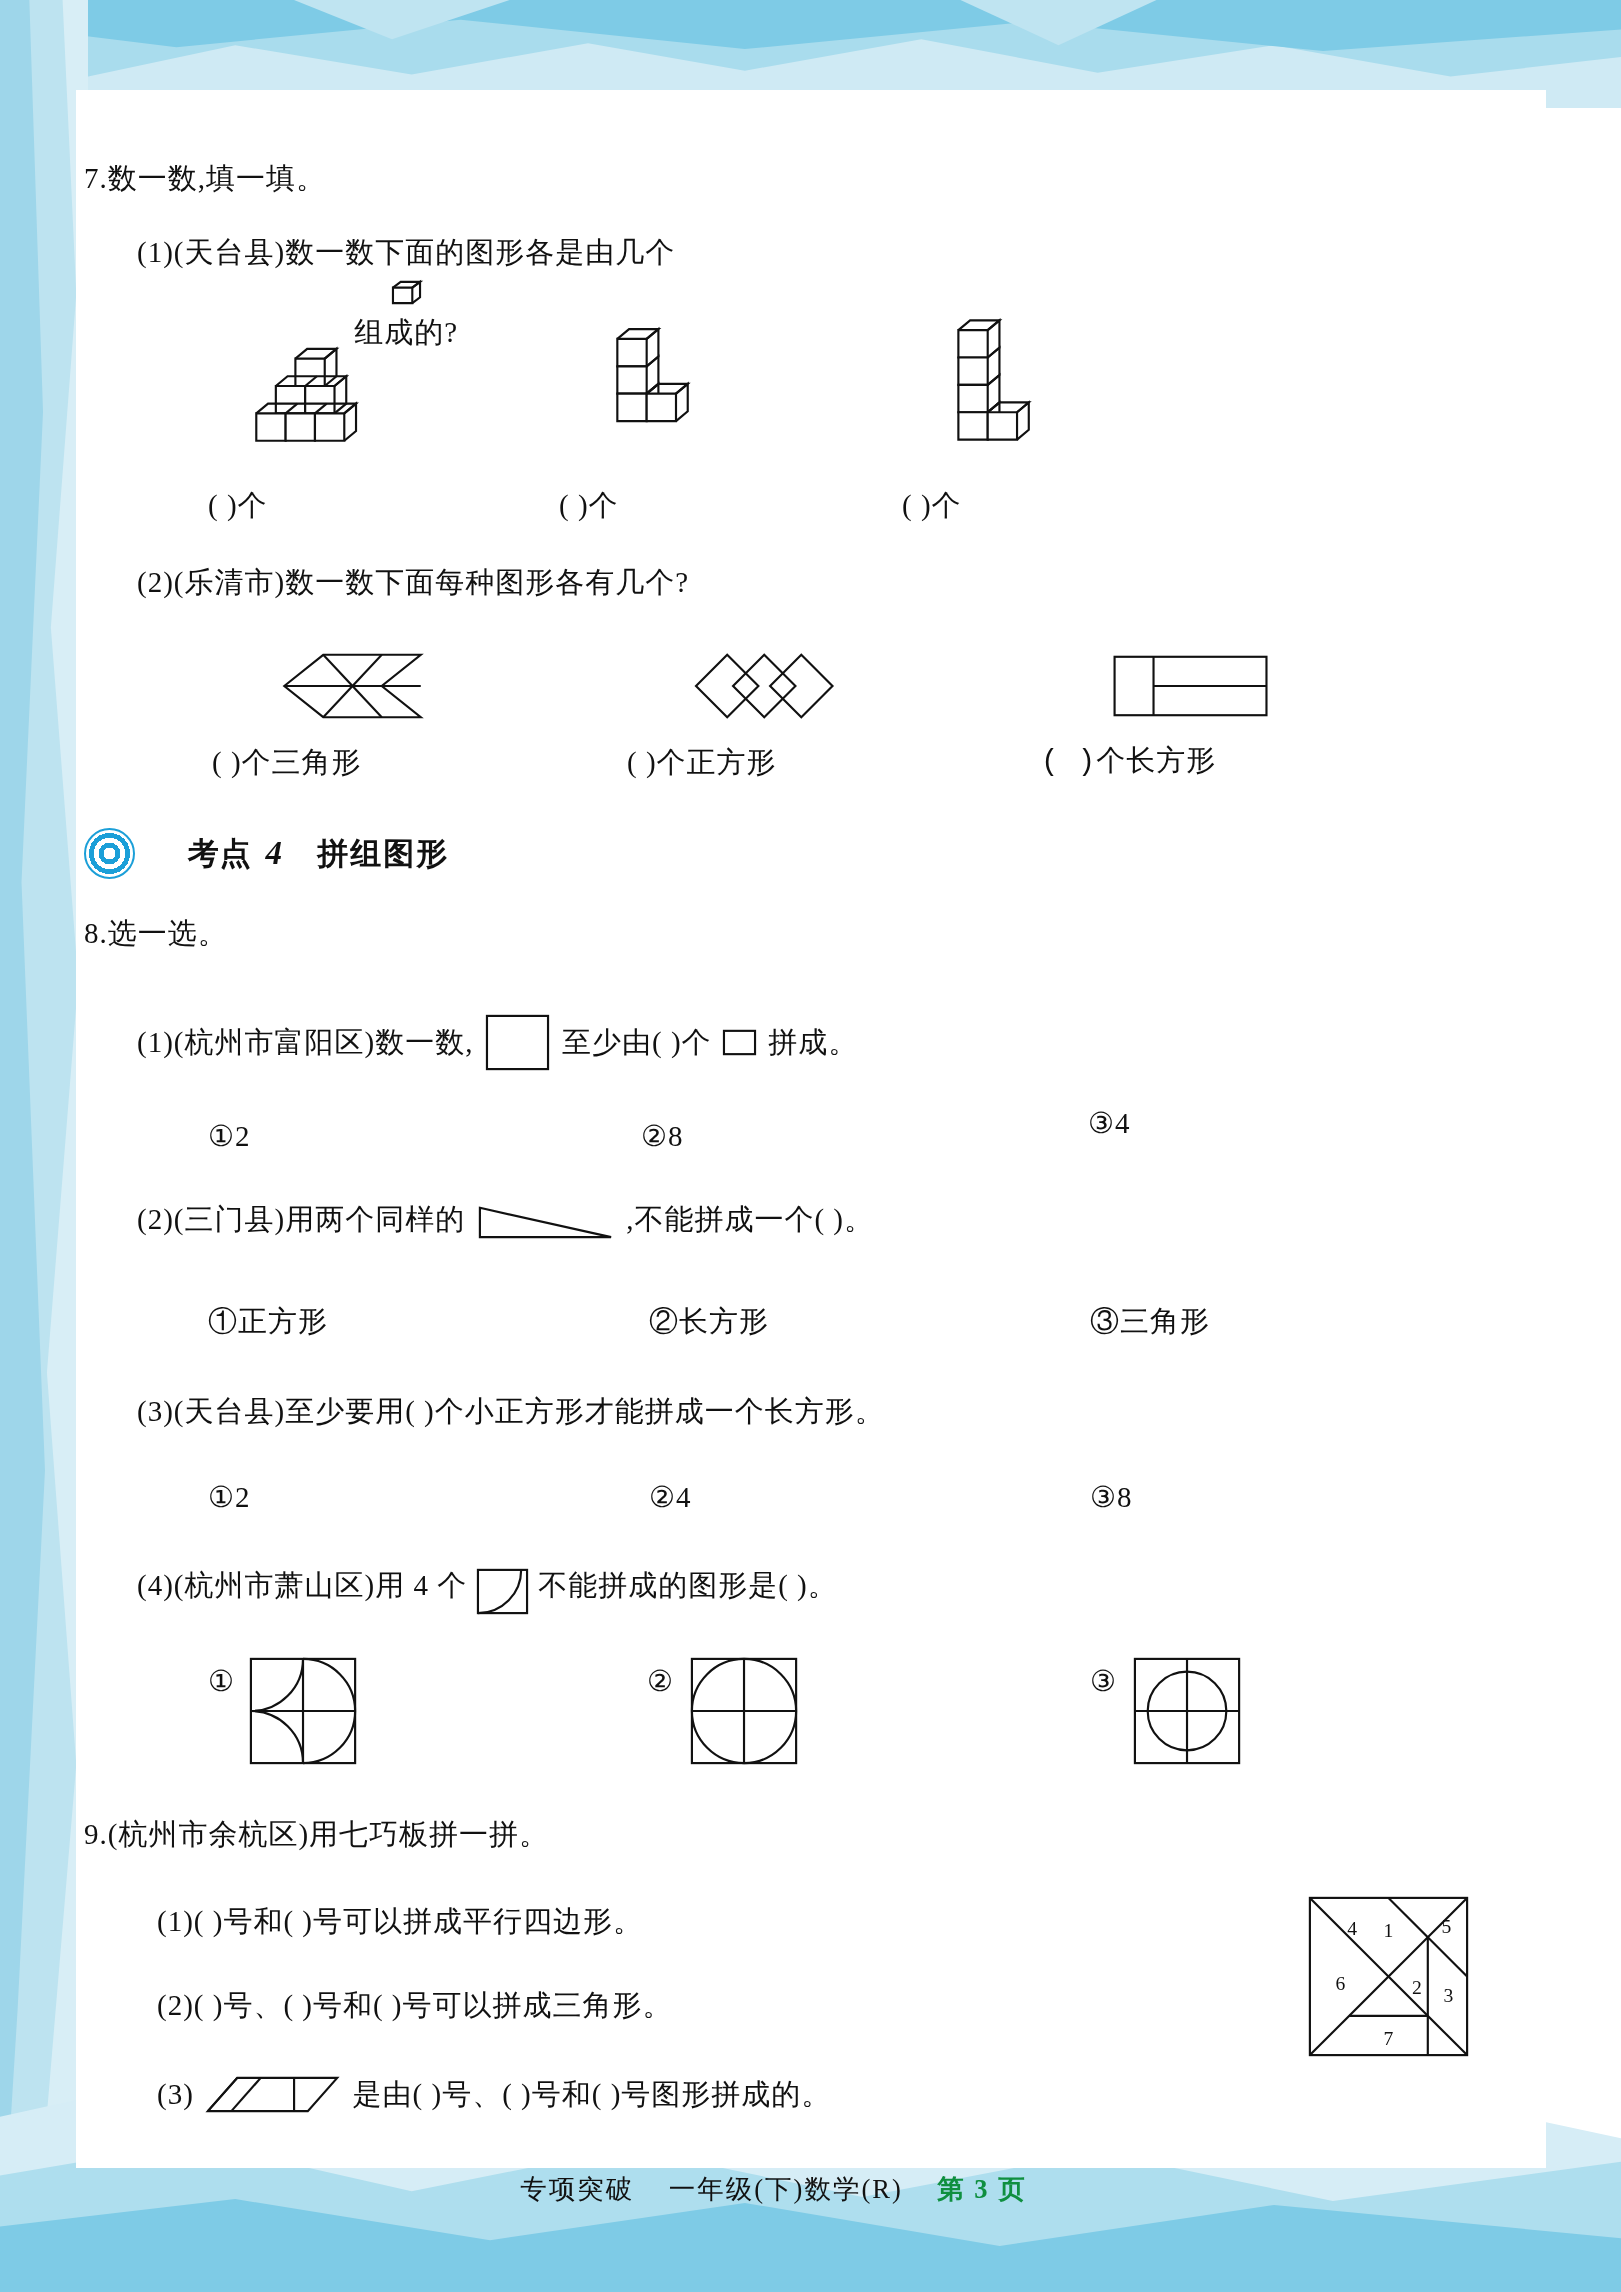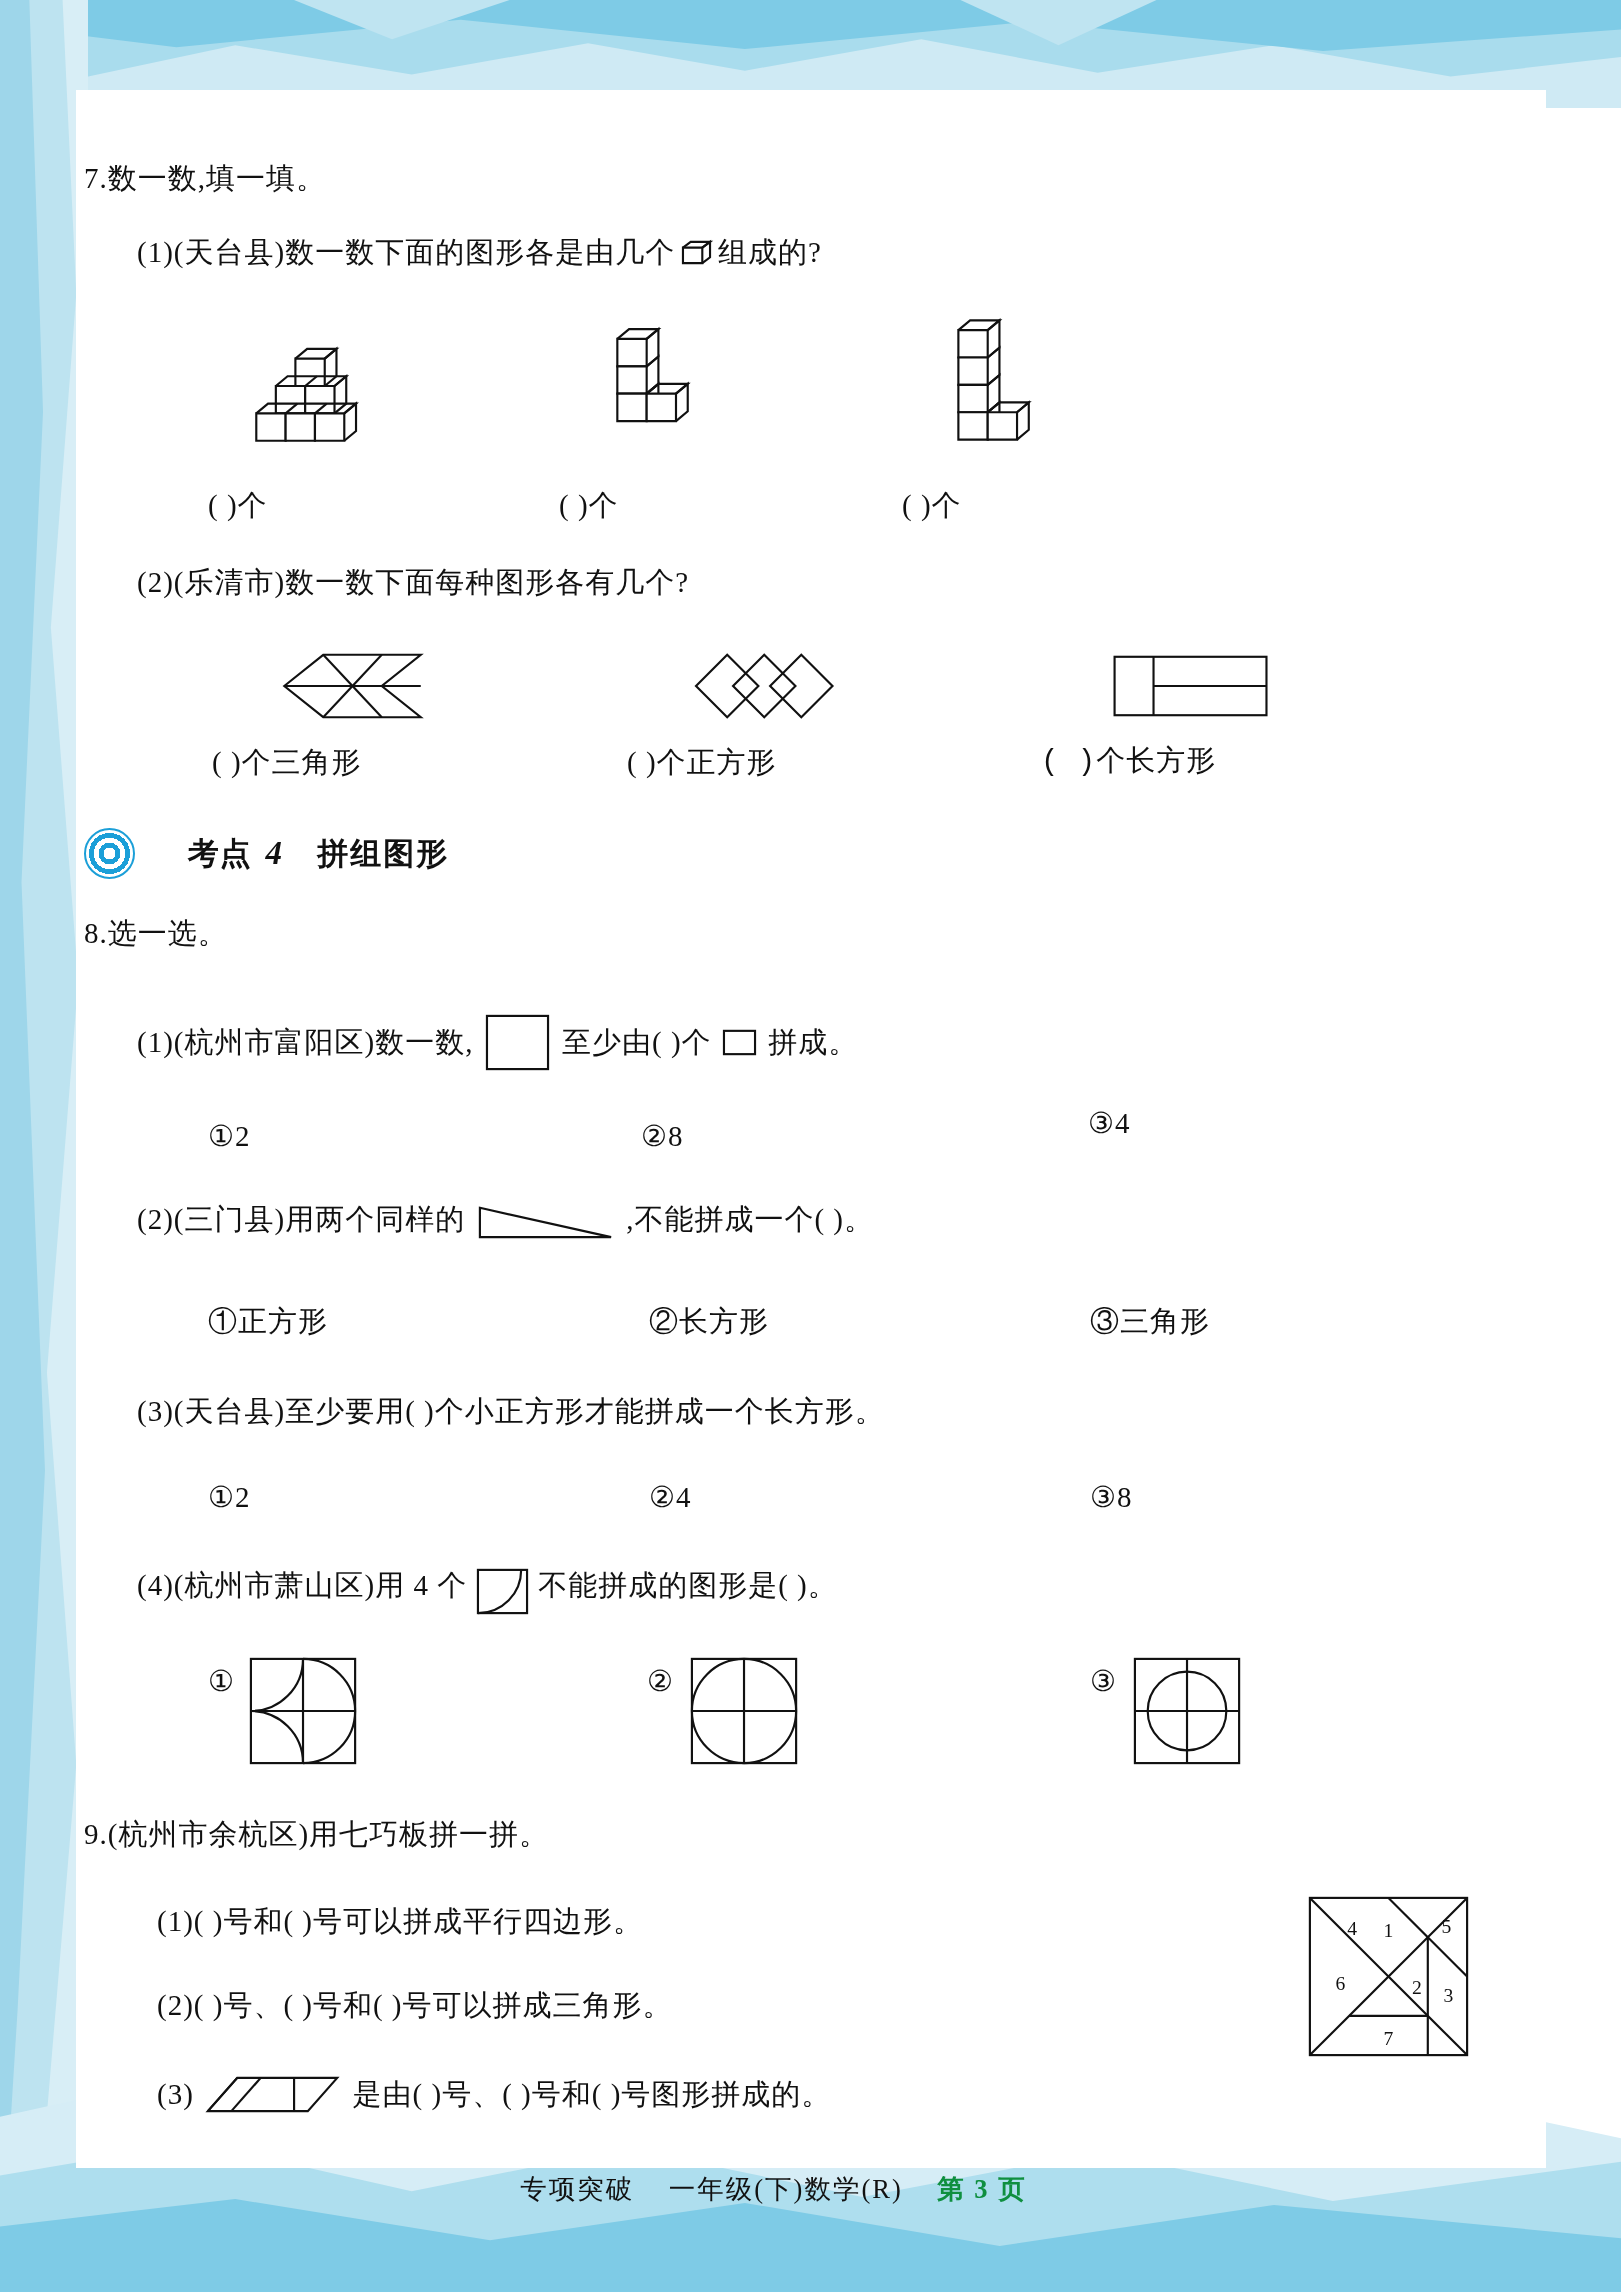--- a/index.html
+++ b/index.html
@@ -77,21 +77,21 @@
     <polygon points="0,262 240,234 500,276 760,238 1020,282 1300,240 1654,274 1654,330 0,330" fill="#7ecbe6"></polygon>
   </svg>
 
   <div class="paper"></div>
 </div>
 
 <div class="content">
 
   <div class="blk t" style="left:84px;top:157px;">7.数一数,填一填。</div>
 
-  <div class="blk t" style="left:137px;top:231px;display:flex;align-items:center;gap:3.9px;">
+  <div class="blk t" style="left:137px;top:231px;display:flex;align-items:center;gap:3.9px;flex-direction:column;">
     <span>(1)(天台县)数一数下面的图形各是由几个</span>
     <svg width="35" height="29" viewBox="0 0 36 30">
       <polygon class="inkfill" points="4,10 24,10 24,26 4,26"></polygon>
       <polyline class="ink" points="4,10 12,4 32,4 24,10"></polyline>
       <polyline class="ink" points="24,10 32,4 32,20 24,26"></polyline>
     </svg>
     <span>组成的?</span>
   </div>
 
   <svg class="blk" style="left:225px;top:341px;" width="176" height="137" viewBox="0 0 180 140">

